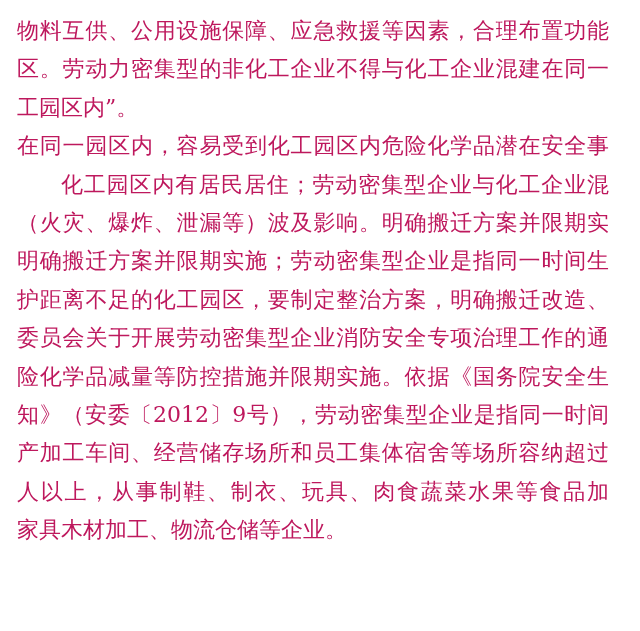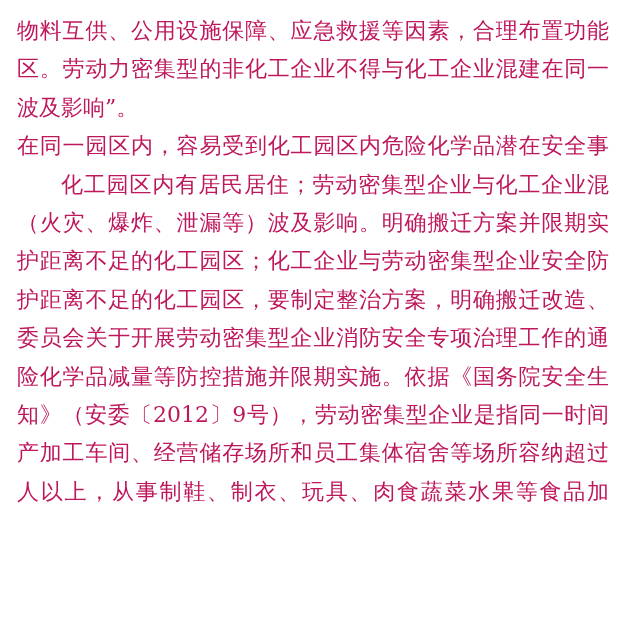--- a/index.html
+++ b/index.html
@@ -45,30 +45,31 @@
   }
 </style>
 </head>
 <body>
 
 <div class="page">
 
   <div>
     <div class="line full">物料互供、公用设施保障、应急救援等因素，合理布置功能分</div>
     <div class="line full">区。劳动力密集型的非化工企业不得与化工企业混建在同一化</div>
-    <div class="line end">波及影响”。</div>
+    <div class="line end">工园区内”。</div>
   </div>
 
 
   <div>
     <div class="line full">在同一园区内，容易受到化工园区内危险化学品潜在安全事故</div>
     <div class="line full indent">化工园区内有居民居住；劳动密集型企业与化工企业混建</div>
     <div class="line full">（火灾、爆炸、泄漏等）波及影响。明确搬迁方案并限期实施</div>
-    <div class="line full">护距离不足的化工园区；化工企业与劳动密集型企业安全防</div>
+    <div class="line full">明确搬迁方案并限期实施；劳动密集型企业是指同一时间生</div>
     <div class="line full">护距离不足的化工园区，要制定整治方案，明确搬迁改造、危</div>
     <div class="line full">委员会关于开展劳动密集型企业消防安全专项治理工作的通</div>
     <div class="line full">险化学品减量等防控措施并限期实施。依据《国务院安全生产</div>
     <div class="line full">知》（安委〔2012〕9号），劳动密集型企业是指同一时间生</div>
     <div class="line full">产加工车间、经营储存场所和员工集体宿舍等场所容纳超过30</div>
     <div class="line full">人以上，从事制鞋、制衣、玩具、肉食蔬菜水果等食品加工、</div>
+    <div class="line end">家具木材加工、物流仓储等企业。</div>
   </div>
 
 </div>
 
 </body></html>

